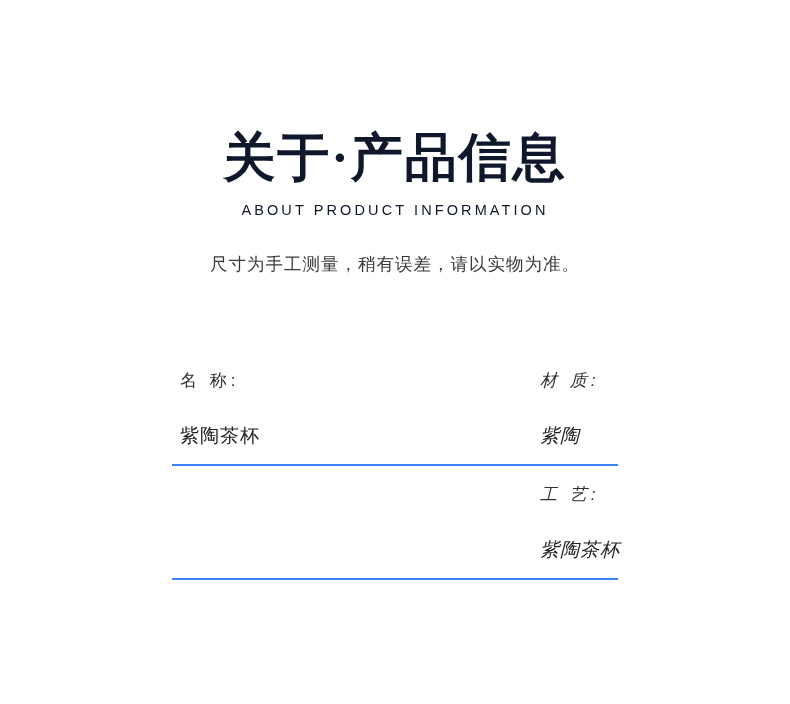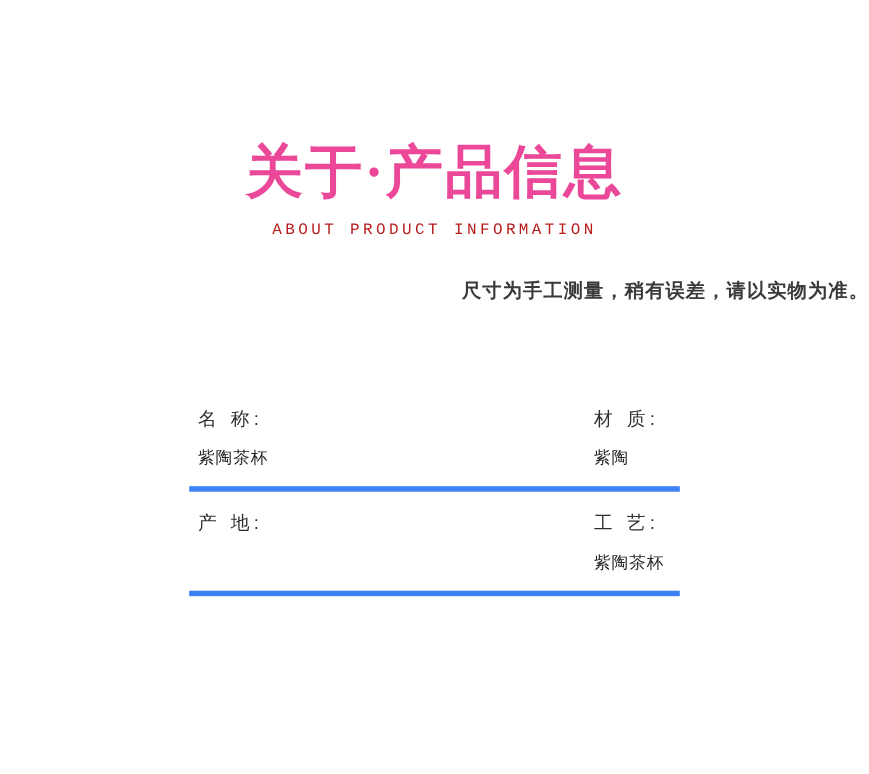--- a/index.html
+++ b/index.html
@@ -24,78 +24,78 @@
   
   .heading-block {
     text-align: center;
     padding-top: 128px;
   }
   .main-title {
     font-family: "Liberation Serif", serif;
     font-size: 52px;
     font-weight: 700;
     letter-spacing: 2px;
-    color: #ec4899;
+    color: #0f172a;
     line-height: 1.15;
     margin: 0;
   }
   .sub-title {
-    font-family: Liberation Mono, monospace;
+    font-family: Liberation Sans, sans-serif;
     font-size: 14.5px;
     letter-spacing: 3.1px;
-    color: #b91c1c;
+    color: #0f172a;
     margin: 14px 0 0 0;
     font-weight: 400;
   }
   .lead-text {
     font-size: 17.5px;
     color: #3a3a3a;
     letter-spacing: 1px;
     margin: 34px 0 0 0;
-    font-weight: 700;
-    text-align: right;
+    font-weight: 400;
   }
 
   
   .spec-table {
     position: absolute;
     left: 172px;
     top: 352px;
     width: 446px;
   }
   .spec-row {
     display: flex;
     width: 100%;
-    border-bottom: 5px solid #3b82f6;
+    border-bottom: 2px solid #3b82f6;
     box-sizing: border-box;
   }
   .spec-row:first-child {
     border-top: none;
   }
   .spec-cell {
     width: 50%;
     box-sizing: border-box;
     padding: 16px 0 14px 8px;
   }
   .spec-cell.right {
     padding-left: 145px;
+    font-style: italic;
   }
   .spec-label {
     font-size: 17px;
     color: #2f2f2f;
     letter-spacing: 4px;
     line-height: 1.5;
     white-space: nowrap;
   }
   .spec-value {
-    font-size: 15px;
+    font-size: 19px;
     color: #222222;
     letter-spacing: 1px;
     line-height: 1.5;
-    margin-top: 12px;
+    margin-top: 28px;
     white-space: nowrap;
   }
 </style>
 </head>
 <body>
 
 <div class="page">
 
   <div class="heading-block">
     <h1 class="main-title">关于·产品信息</h1>
@@ -111,21 +111,20 @@
         <div class="spec-value">紫陶茶杯</div>
       </div>
       <div class="spec-cell right">
         <div class="spec-label">材 质:</div>
         <div class="spec-value">紫陶</div>
       </div>
     </div>
 
     <div class="spec-row">
       <div class="spec-cell left">
-        <div class="spec-label">产 地:</div>
       </div>
       <div class="spec-cell right">
         <div class="spec-label">工 艺:</div>
         <div class="spec-value">紫陶茶杯</div>
       </div>
     </div>
 
 
   </div>
 

